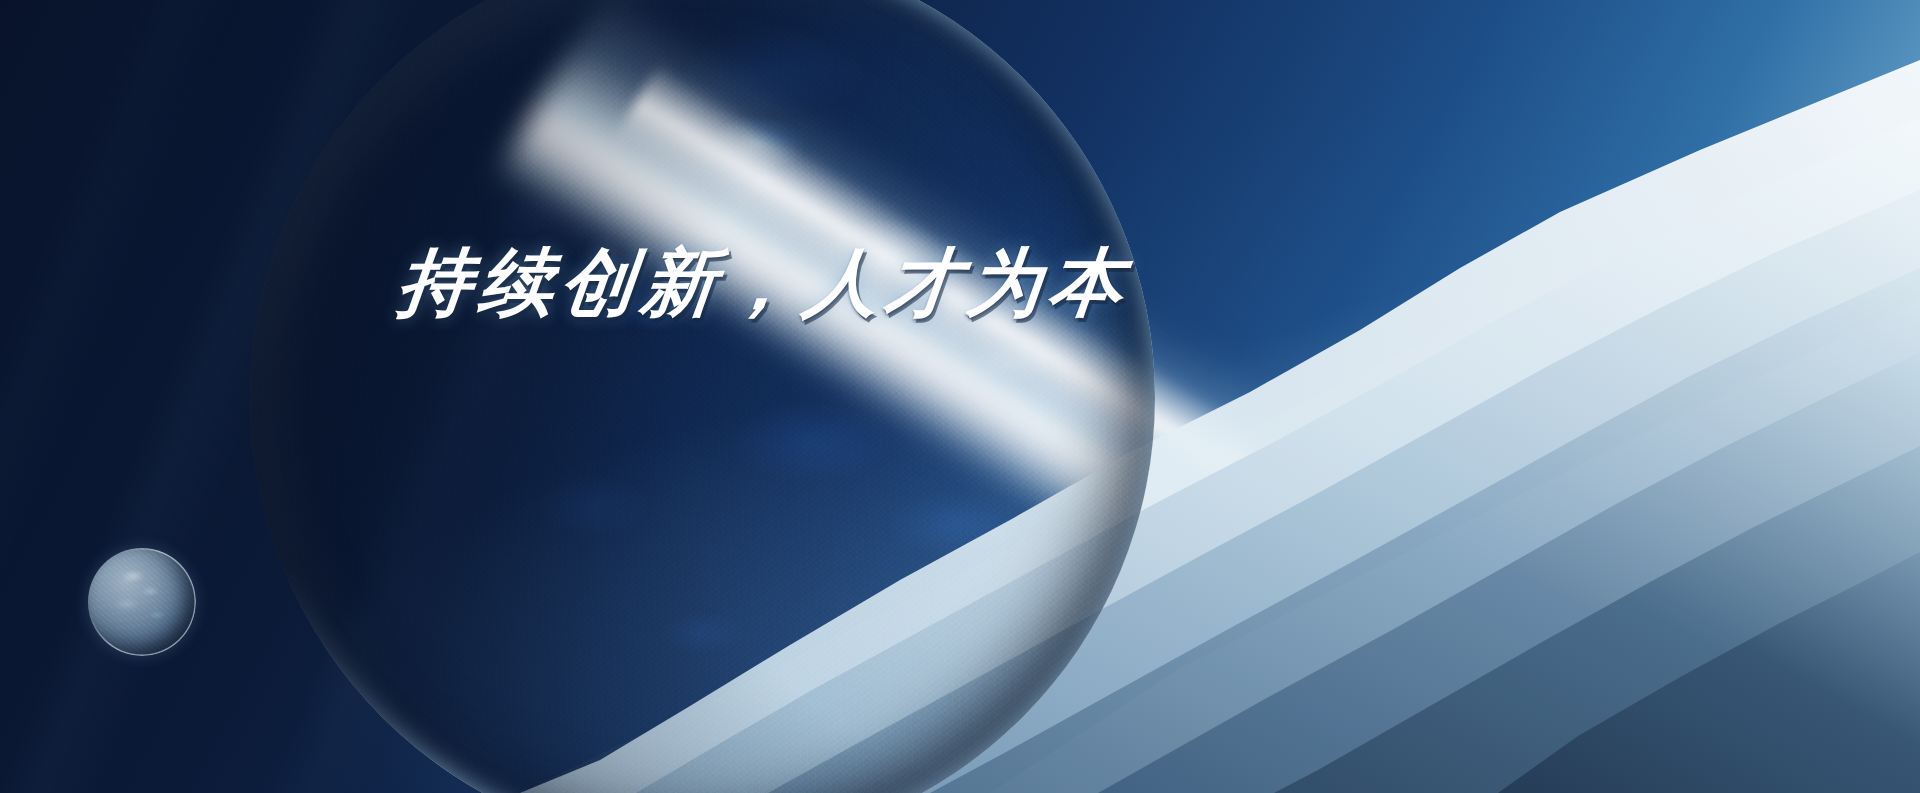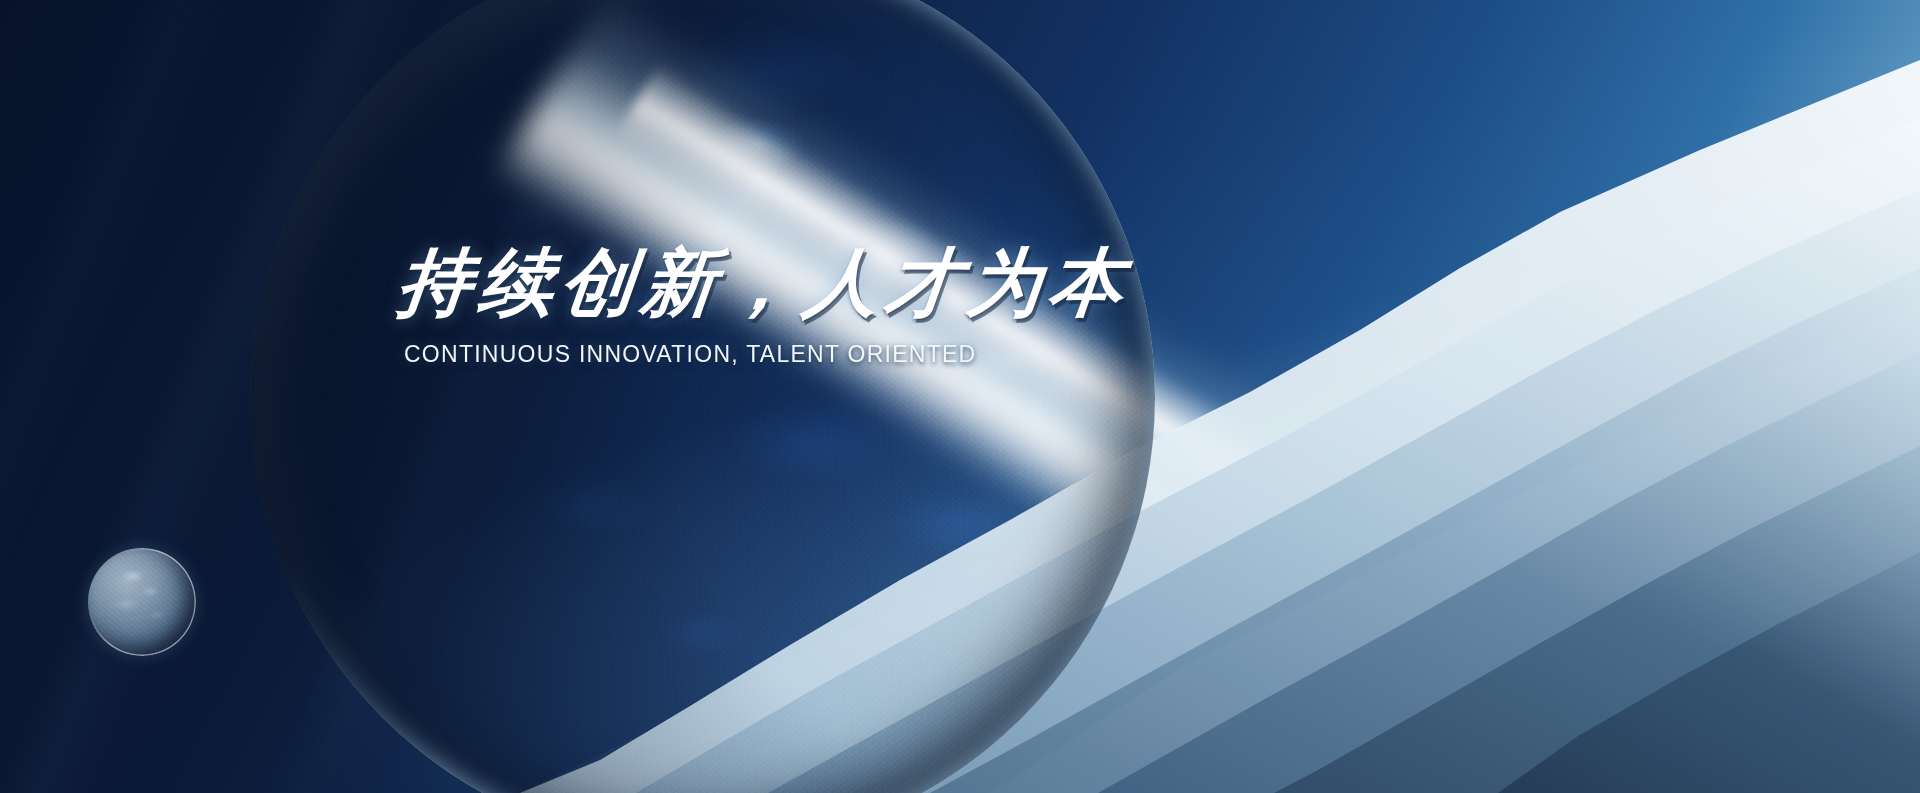--- a/index.html
+++ b/index.html
@@ -227,16 +227,15 @@
     <div class="rim"></div>
   </div>
 
   <div class="moon">
     <div class="tex"></div>
     <div class="rim"></div>
   </div>
 
   <div class="copy">
     <h1 class="headline">持续创新，人才为本</h1>
-    <p class="subline">CONTINUOUS INNOVATION, TALENT ORIENTED</p>
   </div>
 
 </div>
 
 </body></html>

